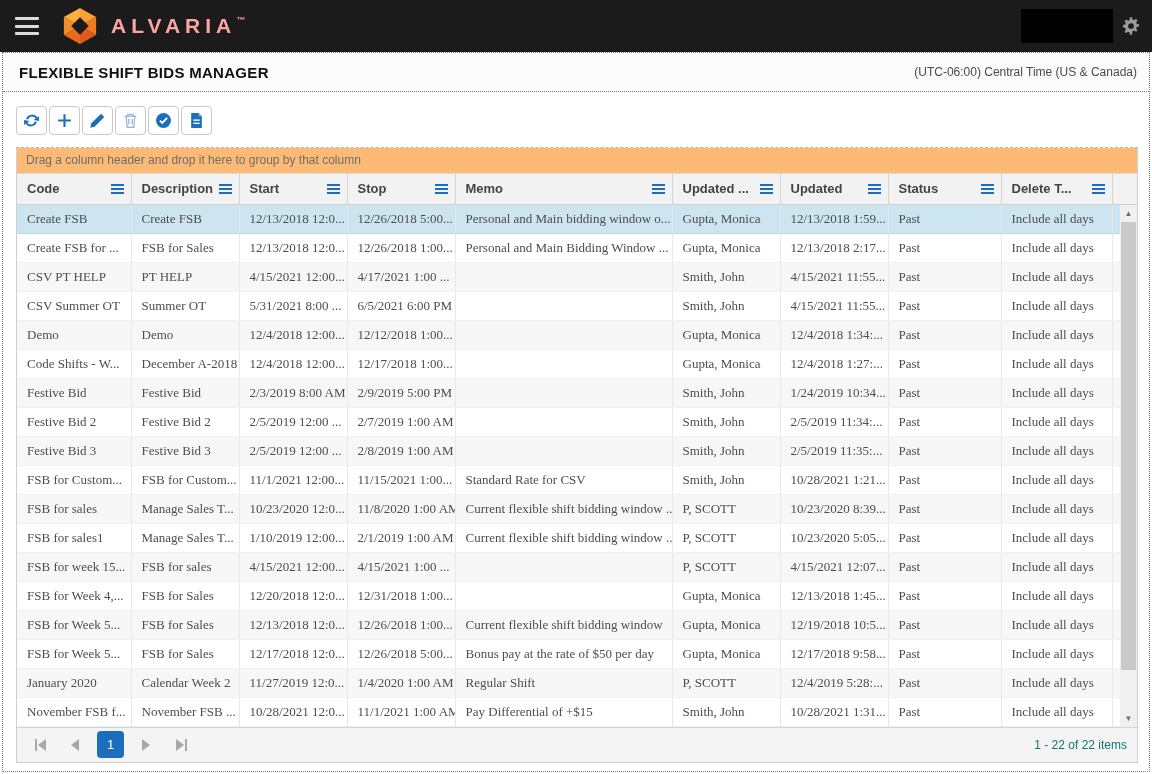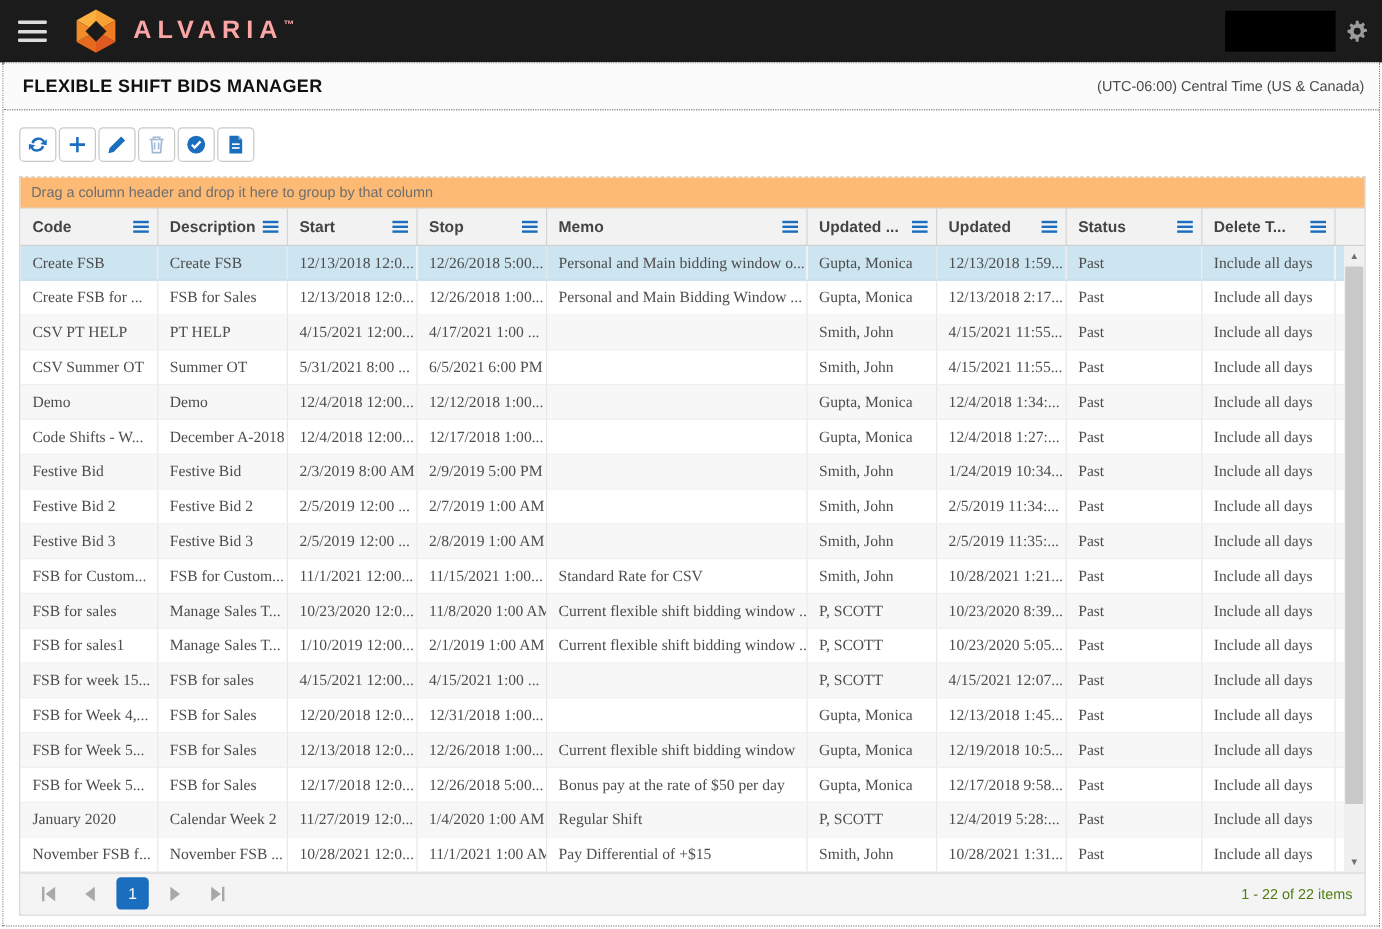--- a/index.html
+++ b/index.html
@@ -73,21 +73,21 @@
     display:flex; align-items:center; padding:0 10px; }
   .pg-btn { width:26px; height:26px; margin-right:9px; display:flex; align-items:center;
     justify-content:center; cursor:pointer; }
   .pg-page { width:27px; height:27px; background:#1b6ebd; color:#fff; border-radius:4px;
     font-size:13px; display:flex; align-items:center; justify-content:center; cursor:pointer; }
   .tri { width:0; height:0; border-top:6px solid transparent; border-bottom:6px solid transparent; }
   .tri-l { border-right:8px solid #a8a8a8; }
   .tri-r { border-left:8px solid #a8a8a8; }
   .pg-bar { width:2px; height:12px; background:#a8a8a8; }
   .pg-combo { display:flex; align-items:center; gap:1px; }
-  .pager-info { margin-left:auto; font-size:12px; color:#4d7c0f; }
+  .pager-info { margin-left:auto; font-size:12px; color:#0f766e; }
 </style>
 </head>
 <body>
 
 <div class="topbar">
   <div class="hamburger">
     <span></span>
       <span></span>
       <span></span>
   </div>

